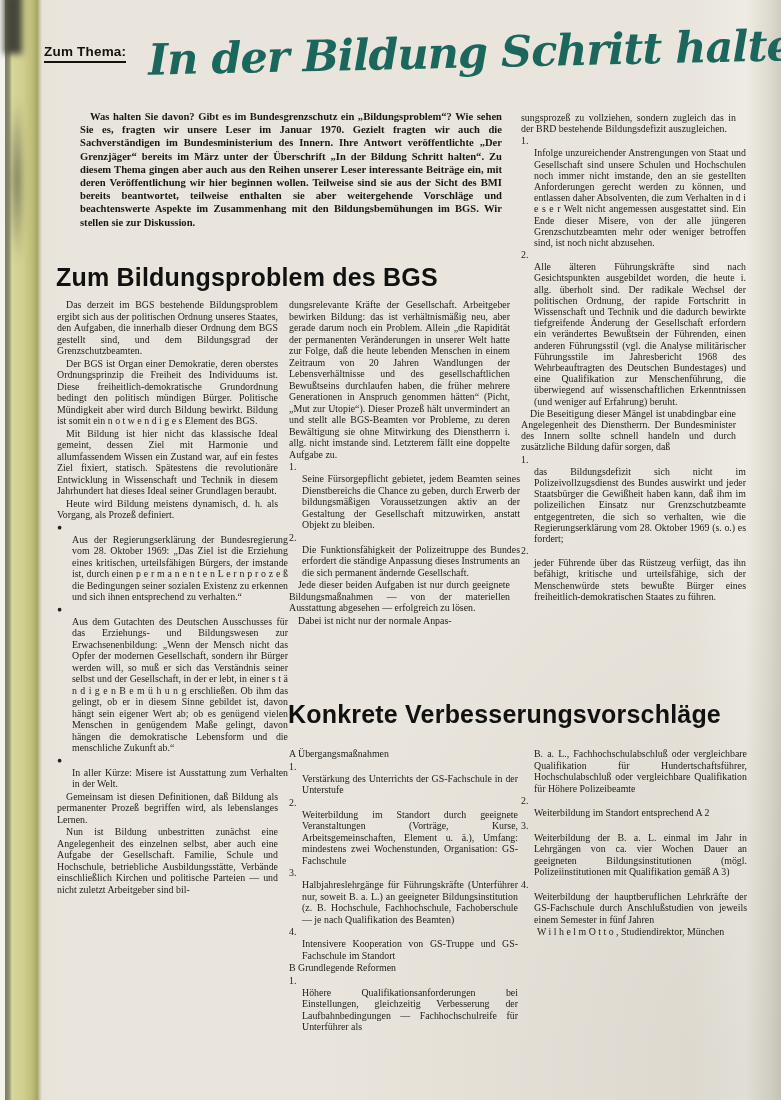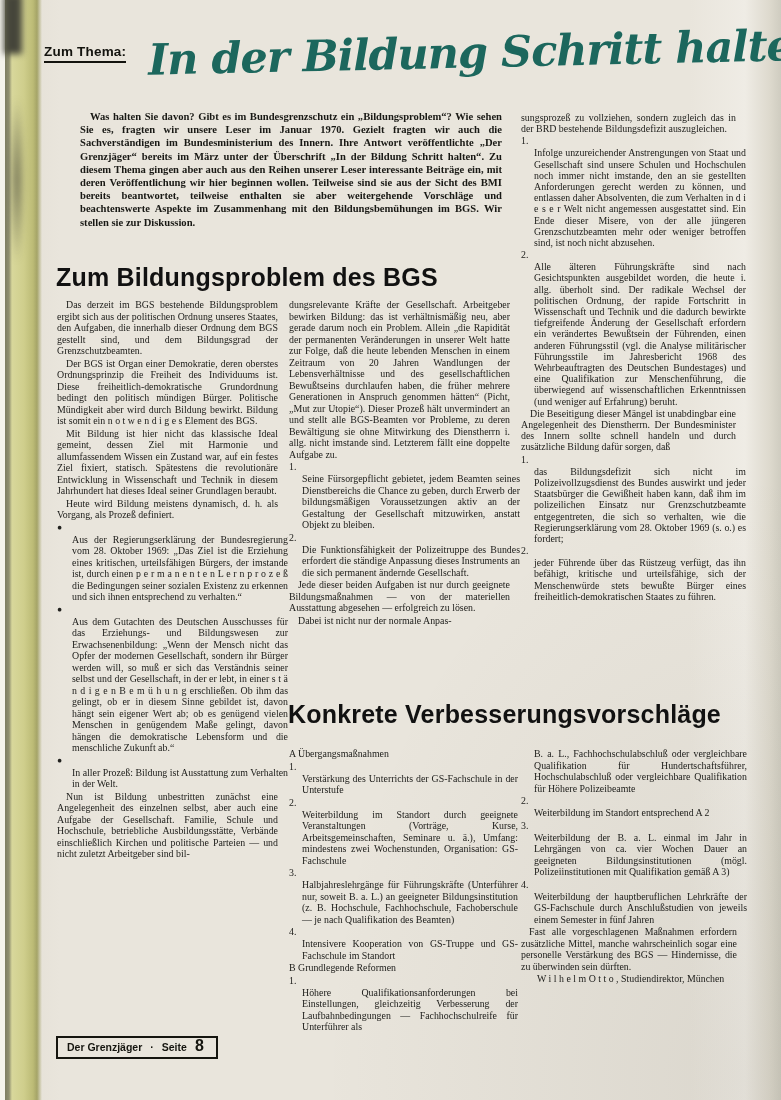--- a/index.html
+++ b/index.html
@@ -122,22 +122,23 @@
     <div class="li">
       <span class="marker bullet-glyph">●</span>
       <span class="li-text">Aus der Regierungserklärung der Bundesregierung vom 28. Oktober 1969: „Das Ziel ist die Erziehung eines kritischen, urteilsfähigen Bürgers, der imstande ist, durch einen p e r m a n e n t e n  L e r n p r o z e ß die Bedingungen seiner sozialen Existenz zu erkennen und sich ihnen entsprechend zu verhalten.“</span>
     </div>
     <div class="li">
       <span class="marker bullet-glyph">●</span>
       <span class="li-text">Aus dem Gutachten des Deutschen Ausschusses für das Erziehungs- und Bildungswesen zur Erwachsenenbildung: „Wenn der Mensch nicht das Opfer der modernen Gesellschaft, sondern ihr Bürger werden will, so muß er sich das Verständnis seiner selbst und der Gesellschaft, in der er lebt, in einer s t ä n d i g e n  B e m ü h u n g erschließen. Ob ihm das gelingt, ob er in diesem Sinne gebildet ist, davon hängt sein eigener Wert ab; ob es genügend vielen Menschen in genügendem Maße gelingt, davon hängen die demokratische Lebensform und die menschliche Zukunft ab.“</span>
     </div>
     <div class="li">
       <span class="marker bullet-glyph">●</span>
-      <span class="li-text">In aller Prozeß: Bildung ist Ausstattung zum Verhalten in der Welt.</span>
-    </div>
+      <span class="li-text">In aller Kürze: Misere ist Ausstattung zum Verhalten in der Welt.</span>
+    </div>
+    <p class="indent">Gemeinsam ist diesen Definitionen, daß Bildung als permanenter Prozeß begriffen wird, als lebenslanges Lernen.</p>
     <p class="indent">Nun ist Bildung unbestritten zunächst eine Angelegenheit des einzelnen selbst, aber auch eine Aufgabe der Gesellschaft. Familie, Schule und Hochschule, betriebliche Ausbildungsstätte, Verbände einschließlich Kirchen und politische Parteien — und nicht zuletzt Arbeitgeber sind bil-</p>
   </div>
 
   <div class="col col2">
     <p>dungsrelevante Kräfte der Gesellschaft. Arbeitgeber bewirken Bildung: das ist verhältnismäßig neu, aber gerade darum noch ein Problem. Allein „die Rapidität der permanenten Veränderungen in unserer Welt hatte zur Folge, daß die heute lebenden Menschen in einem Zeitraum von 20 Jahren Wandlungen der Lebensverhältnisse und des gesellschaftlichen Bewußtseins durchlaufen haben, die früher mehrere Generationen in Anspruch genommen hätten“ (Picht, „Mut zur Utopie“). Dieser Prozeß hält unvermindert an und stellt alle BGS-Beamten vor Probleme, zu deren Bewältigung sie ohne Mitwirkung des Dienstherrn i. allg. nicht imstande sind. Letzterem fällt eine doppelte Aufgabe zu.</p>
     <div class="li">
       <span class="marker num">1.</span>
       <span class="li-text">Seine Fürsorgepflicht gebietet, jedem Beamten seines Dienstbereichs die Chance zu geben, durch Erwerb der bildungsmäßigen Voraussetzungen aktiv an der Gestaltung der Gesellschaft mitzuwirken, anstatt Objekt zu bleiben.</span>
     </div>
     <div class="li">
@@ -172,21 +173,21 @@
   <h2 class="h2">Konkrete Verbesserungsvorschläge</h2>
 
   <div class="col colA">
     <p class="section-label">A Übergangsmaßnahmen</p>
     <div class="li">
       <span class="marker num">1.</span>
       <span class="li-text">Verstärkung des Unterrichts der GS-Fachschule in der Unterstufe</span>
     </div>
     <div class="li">
       <span class="marker num">2.</span>
-      <span class="li-text">Weiterbildung im Standort durch geeignete Veranstaltungen (Vorträge, Kurse, Arbeitsgemeinschaften, Seminare u. ä.), Umfang: mindestens zwei Wochenstunden, Organisation: GS-Fachschule</span>
+      <span class="li-text">Weiterbildung im Standort durch geeignete Veranstaltungen (Vorträge, Kurse, Arbeitsgemeinschaften, Element u. ä.), Umfang: mindestens zwei Wochenstunden, Organisation: GS-Fachschule</span>
     </div>
     <div class="li">
       <span class="marker num">3.</span>
       <span class="li-text">Halbjahreslehrgänge für Führungskräfte (Unterführer nur, soweit B. a. L.) an geeigneter Bildungsinstitution (z. B. Hochschule, Fachhochschule, Fachoberschule — je nach Qualifikation des Beamten)</span>
     </div>
     <div class="li">
       <span class="marker num">4.</span>
       <span class="li-text">Intensivere Kooperation von GS-Truppe und GS-Fachschule im Standort</span>
     </div>
     <p class="section-label">B Grundlegende Reformen</p>
@@ -203,24 +204,17 @@
       <span class="li-text">Weiterbildung im Standort entsprechend A 2</span>
     </div>
     <div class="li">
       <span class="marker num">3.</span>
       <span class="li-text">Weiterbildung der B. a. L. einmal im Jahr in Lehrgängen von ca. vier Wochen Dauer an geeigneten Bildungsinstitutionen (mögl. Polizeiinstitutionen mit Qualifikation gemäß A 3)</span>
     </div>
     <div class="li">
       <span class="marker num">4.</span>
       <span class="li-text">Weiterbildung der hauptberuflichen Lehrkräfte der GS-Fachschule durch Anschlußstudien von jeweils einem Semester in fünf Jahren</span>
     </div>
-    <p class="closing">Fast alle vorgeschlagenen Maßnahmen erfordern zusätzliche Mittel, manche wahrscheinlich sogar eine personelle Verstärkung des BGS — Hindernisse, die zu überwinden sein dürften.</p>
     <p class="signature">W i l h e l m  O t t o , Studiendirektor, München</p>
   </div>
 
-  <div class="footer-box">
-    <span>Der Grenzjäger</span>
-    <span>·</span>
-    <span>Seite</span>
-    <span class="pagenum">8</span>
-  </div>
 
 </div>
 
 </body></html>

